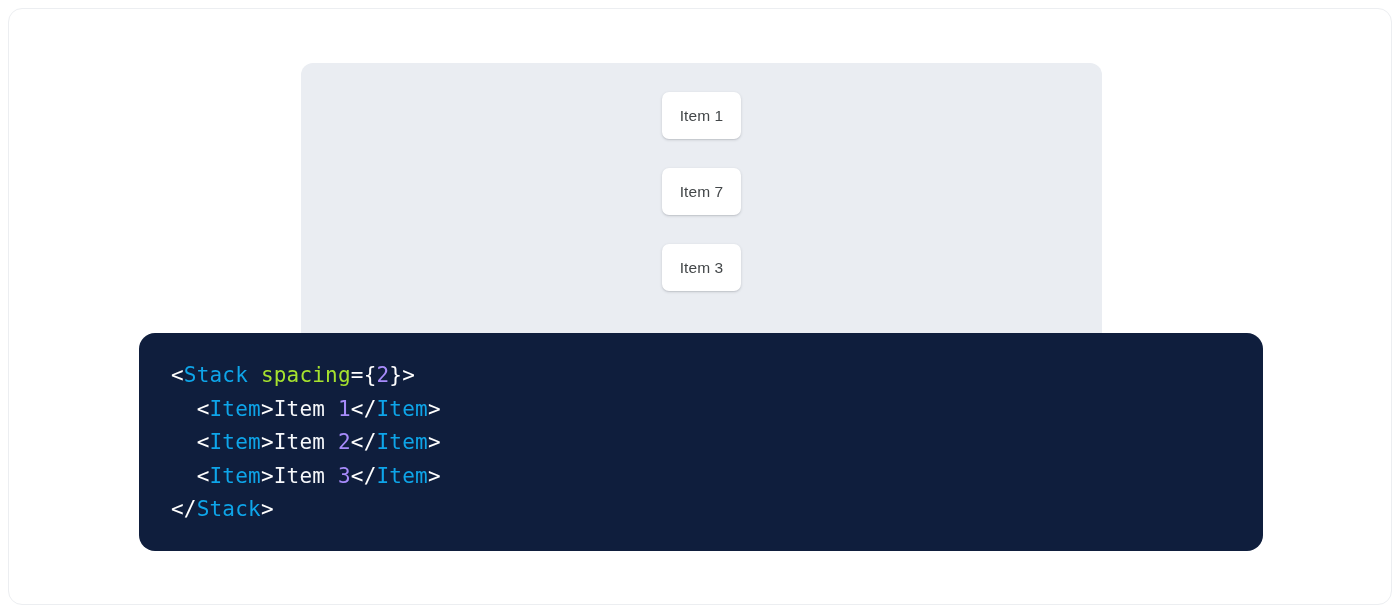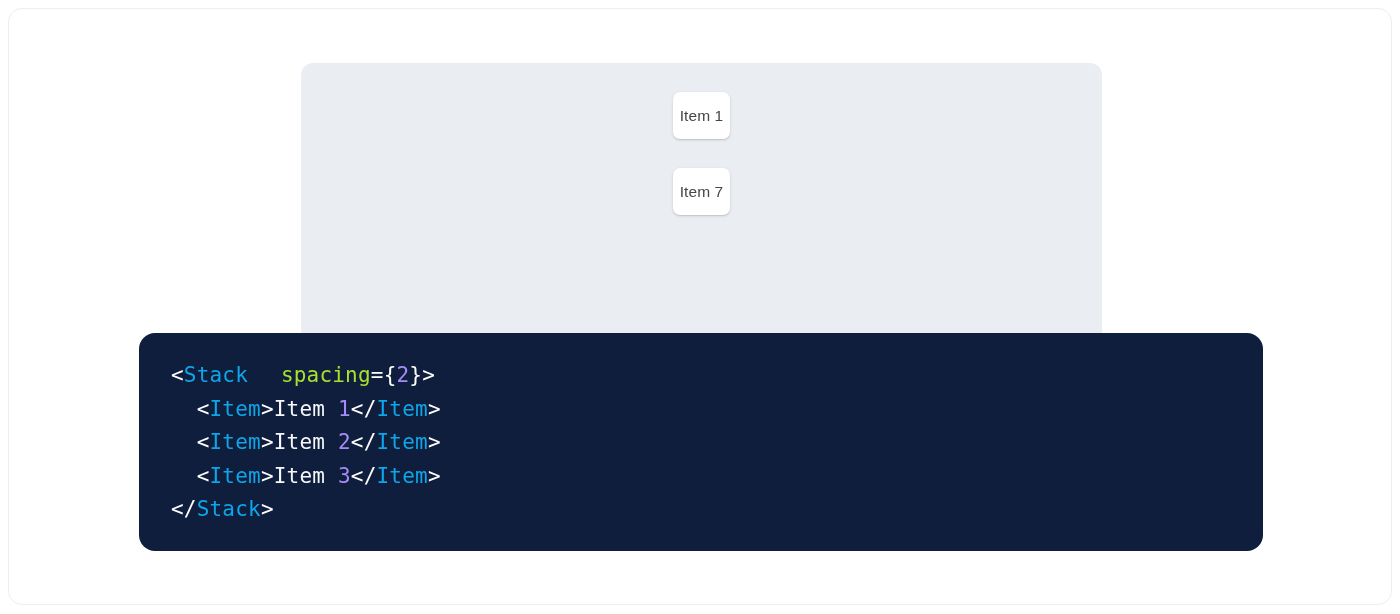--- a/index.html
+++ b/index.html
@@ -41,21 +41,21 @@
     top: 0;
     width: 100%;
     padding-top: 29px;
     display: flex;
     flex-direction: column;
     align-items: center;
     gap: 29px;
   }
 
   .stack-item {
-    width: 57px;
+    width: 79px;
     height: 47px;
     background: #ffffff;
     border-radius: 7px;
     box-shadow: 0 1px 3px rgba(22, 30, 46, 0.16),
                 0 1px 1px rgba(22, 30, 46, 0.07);
     display: flex;
     align-items: center;
     justify-content: center;
     color: #434749;
     font-size: 15.5px;
@@ -82,37 +82,40 @@
     font-family: "DejaVu Sans Mono", monospace;
     font-size: 21px;
     line-height: 33.6px;
     white-space: pre;
     color: #ffffff;
     letter-spacing: 0.2px;
   }
 
   .tok-punct  { color: #ffffff; }
   .tok-tag    { color: #0ea5e9; }
-  .tok-attr   { color: #a6e22e; margin-left: 20px; }
+  .tok-attr   { color: #a6e22e; }
   .tok-num    { color: #a78bfa; }
   .tok-text   { color: #f5f7fa; }
 </style>
 </head>
 <body>
 
 <div id="app-frame">
 
   <div id="preview-panel">
     <div id="preview-stack">
       <div class="stack-item">
         <span>Item 1</span>
       </div>
       <div class="stack-item">
         <span>Item 7</span>
       </div>
+      <div class="stack-item">
+        <span>Item 3</span>
+      </div>
     </div>
   </div>
 
   <div id="code-block">
     <pre id="code-pre"><span><span class="tok-punct">&lt;</span><span class="tok-tag">Stack</span><span class="tok-punct"> </span><span class="tok-attr">spacing</span><span class="tok-punct">={</span><span class="tok-num">2</span><span class="tok-punct">}&gt;</span></span>
 <span>  <span class="tok-punct">&lt;</span><span class="tok-tag">Item</span><span class="tok-punct">&gt;</span><span class="tok-text">Item </span><span class="tok-num">1</span><span class="tok-punct">&lt;/</span><span class="tok-tag">Item</span><span class="tok-punct">&gt;</span></span>
 <span>  <span class="tok-punct">&lt;</span><span class="tok-tag">Item</span><span class="tok-punct">&gt;</span><span class="tok-text">Item </span><span class="tok-num">2</span><span class="tok-punct">&lt;/</span><span class="tok-tag">Item</span><span class="tok-punct">&gt;</span></span>
 <span>  <span class="tok-punct">&lt;</span><span class="tok-tag">Item</span><span class="tok-punct">&gt;</span><span class="tok-text">Item </span><span class="tok-num">3</span><span class="tok-punct">&lt;/</span><span class="tok-tag">Item</span><span class="tok-punct">&gt;</span></span>
 <span><span class="tok-punct">&lt;/</span><span class="tok-tag">Stack</span><span class="tok-punct">&gt;</span></span></pre>
   </div>

